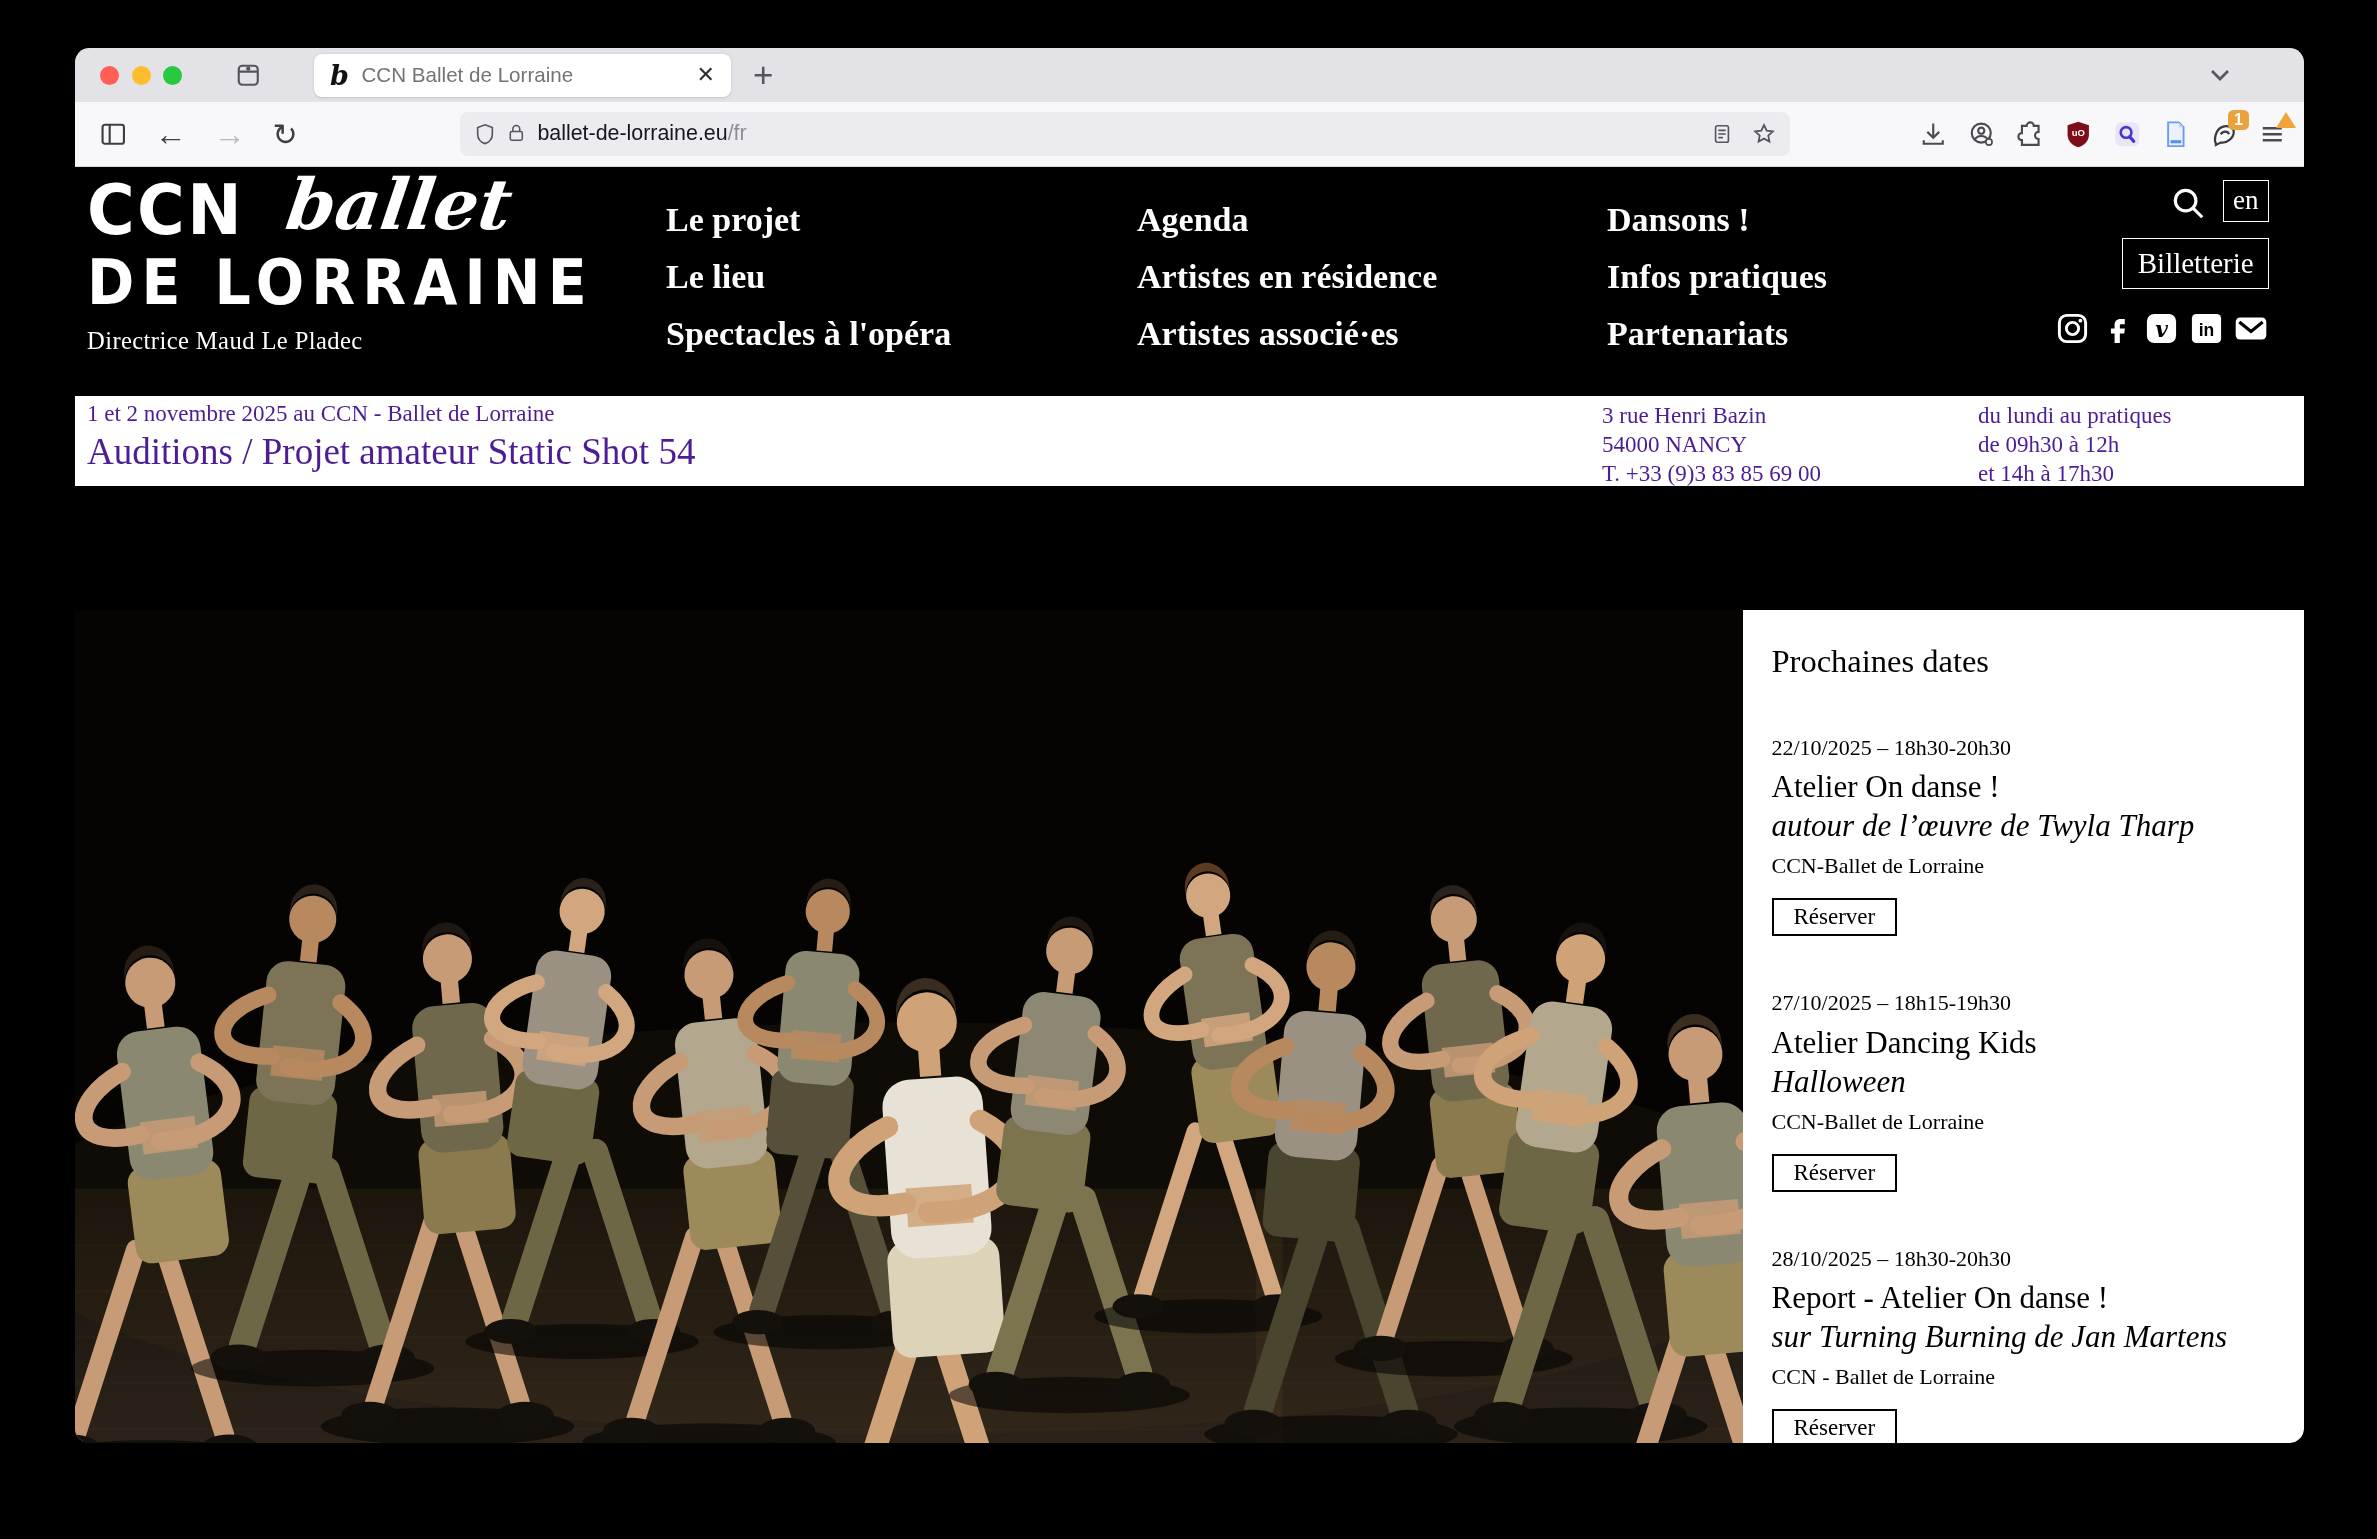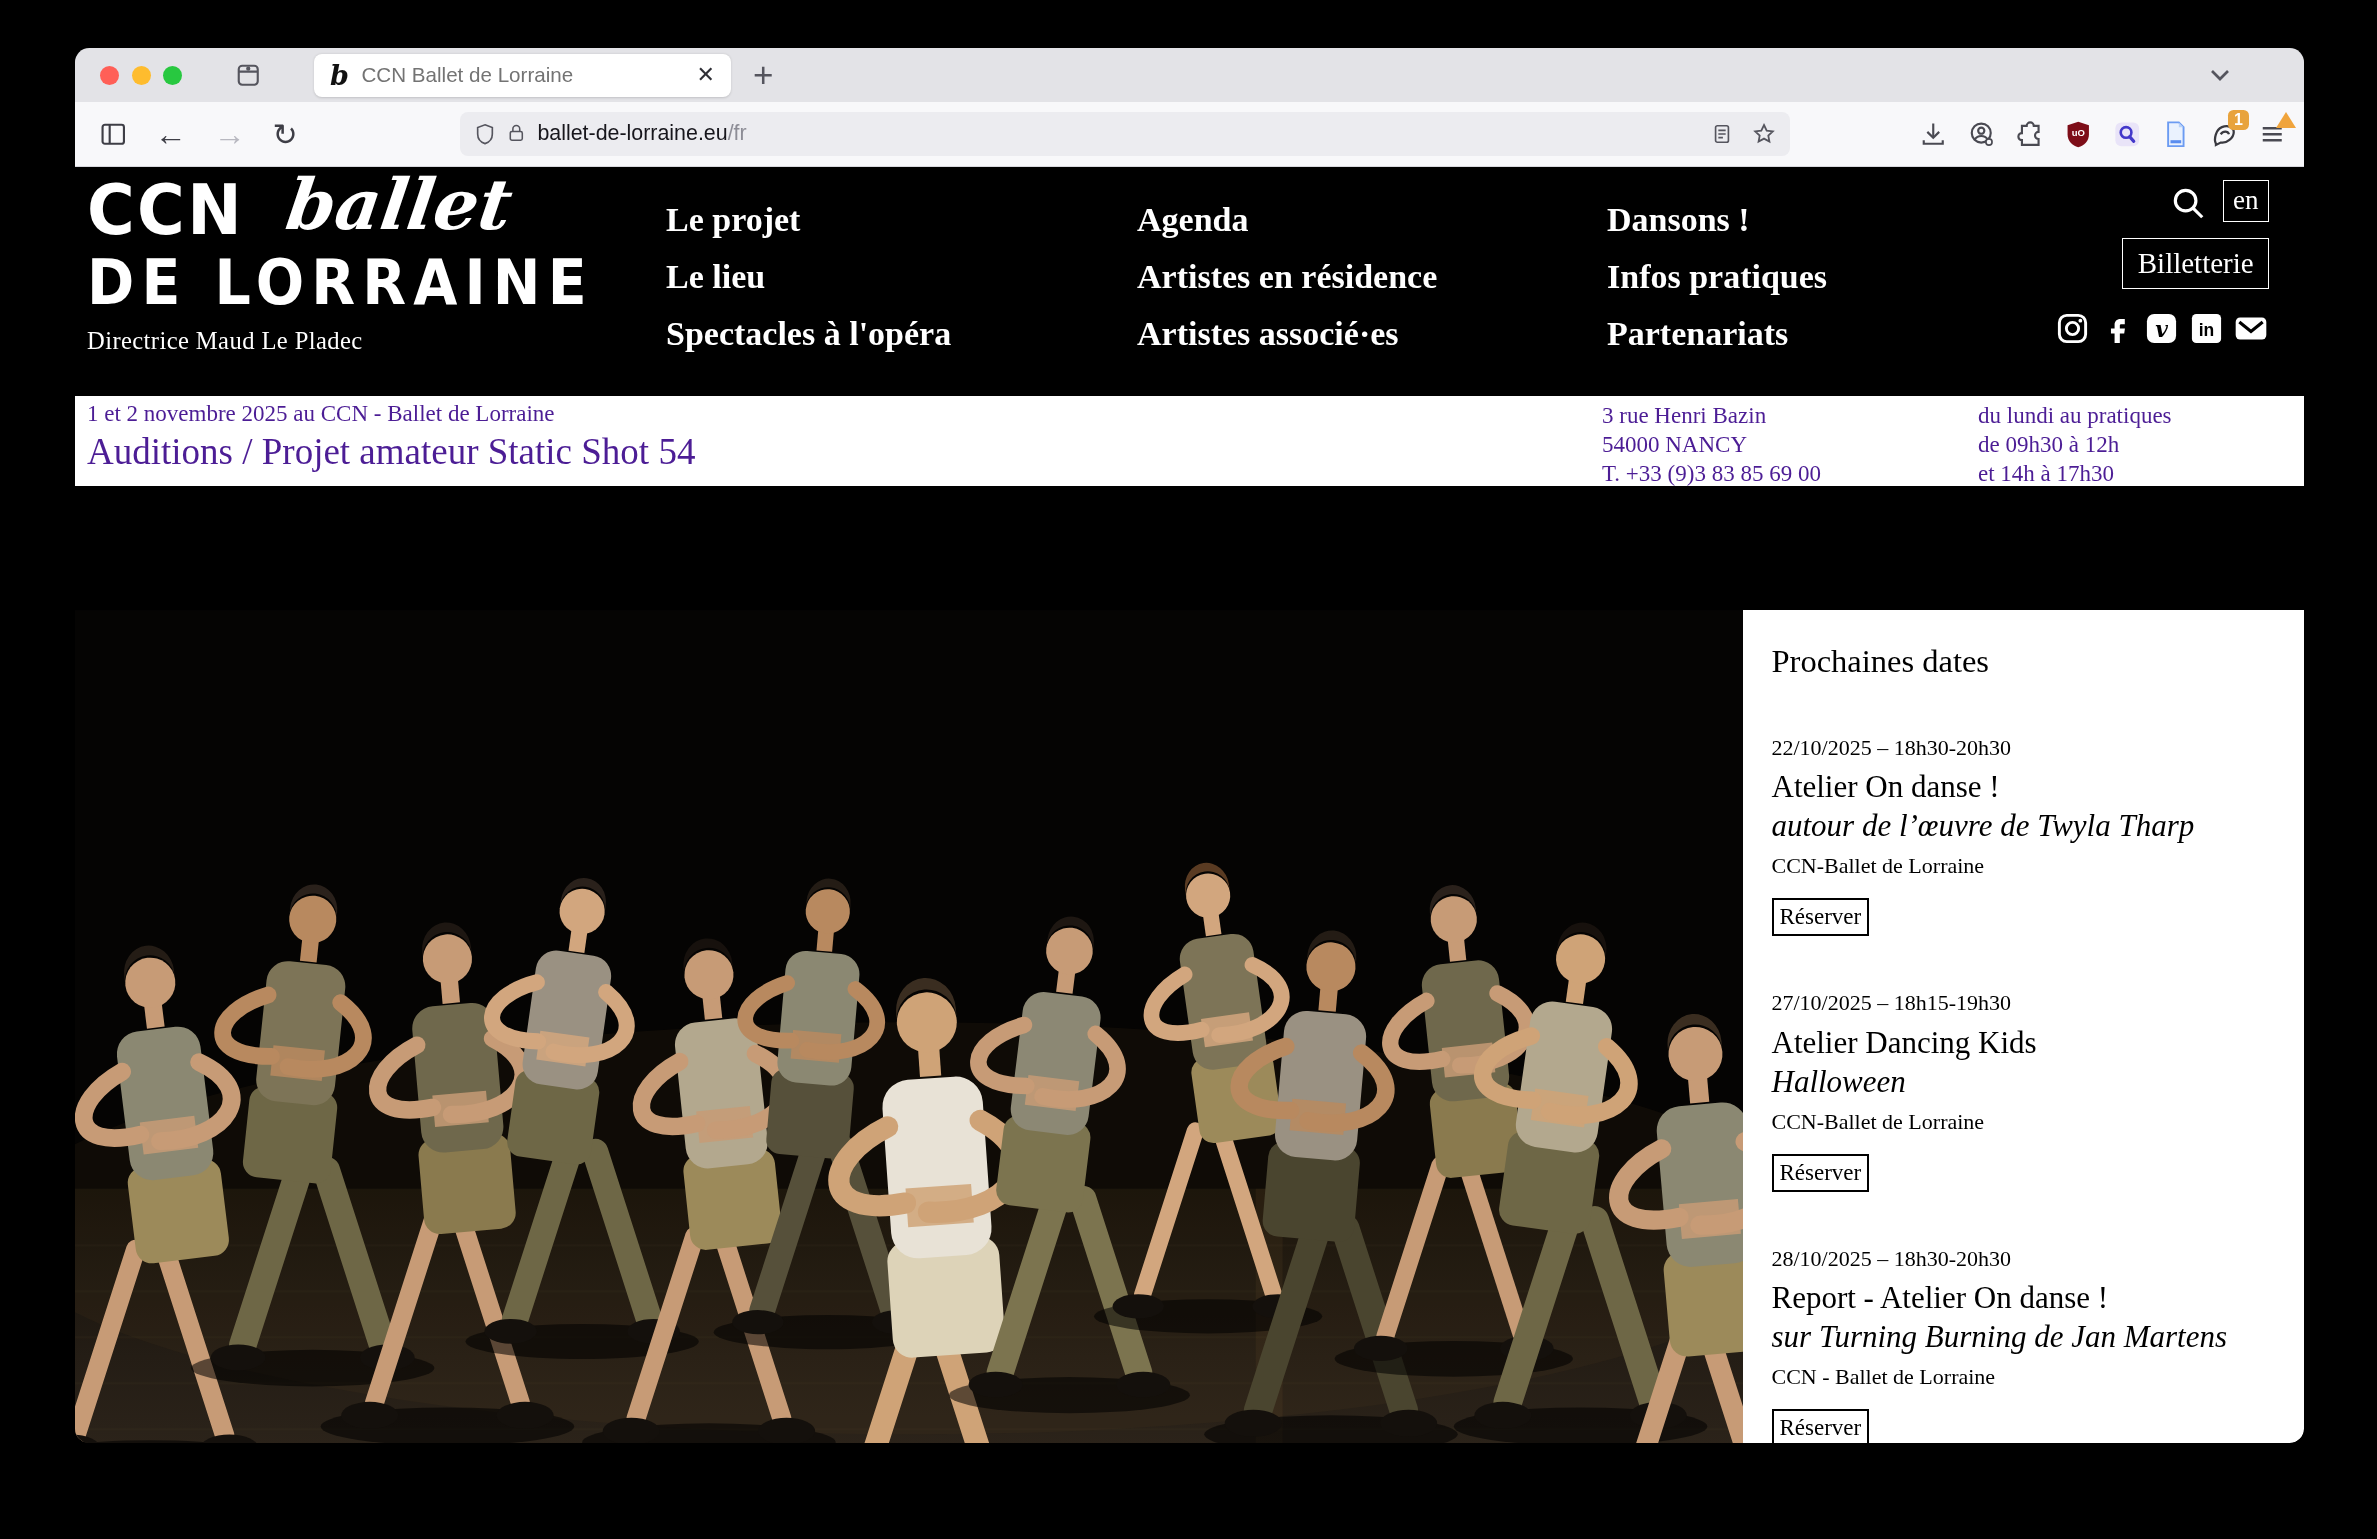--- a/index.html
+++ b/index.html
@@ -68,21 +68,21 @@
   .content{position:absolute;top:443px;left:0;right:0;bottom:0;display:flex;}
   .photo{width:1668px;height:100%;position:relative;background:#060504;overflow:hidden;flex:none;}
   .photo svg{display:block;}
   .sidebar{flex:1;background:#fff;color:#000;border-radius:0 0 14.3px 0;box-sizing:border-box;
            padding:33px 28.5px 0 28.5px;overflow:hidden;}
   .sb-h{font-size:32.5px;margin:0 0 55px 0;font-weight:normal;}
   .ev-date{font-size:22px;}
   .ev-title{font-size:31px;line-height:1.26;margin-top:6.3px;}
   .ev-sub{font-size:31px;line-height:1.26;font-style:italic;}
   .ev-org{font-size:22px;margin-top:8px;}
-  .ev-cta{display:inline-block;border:2.4px solid #000;font-size:23px;padding:4px 6px;margin-top:19px;
+  .ev-cta{display:inline-block;border:2.4px solid #000;font-size:23px;padding:4px 20px;margin-top:19px;
           cursor:pointer;background:#fff;}
   .event{margin-bottom:54px;}
   .ic{display:block;}
 </style>
 </head>
 <body>
 
 <div class="window">
 
   <div class="tabstrip">

